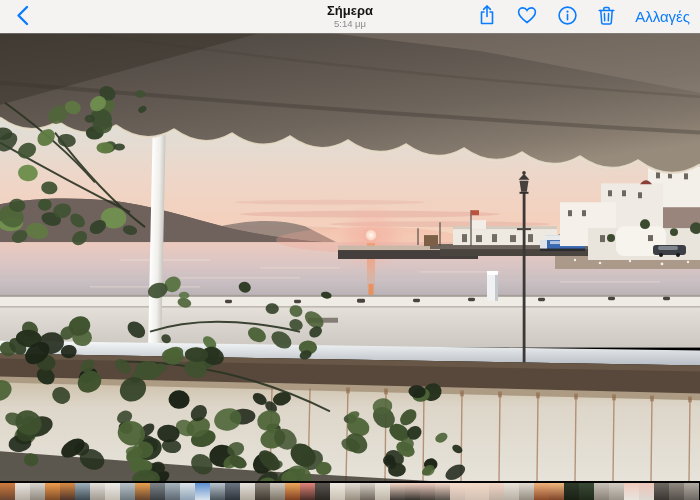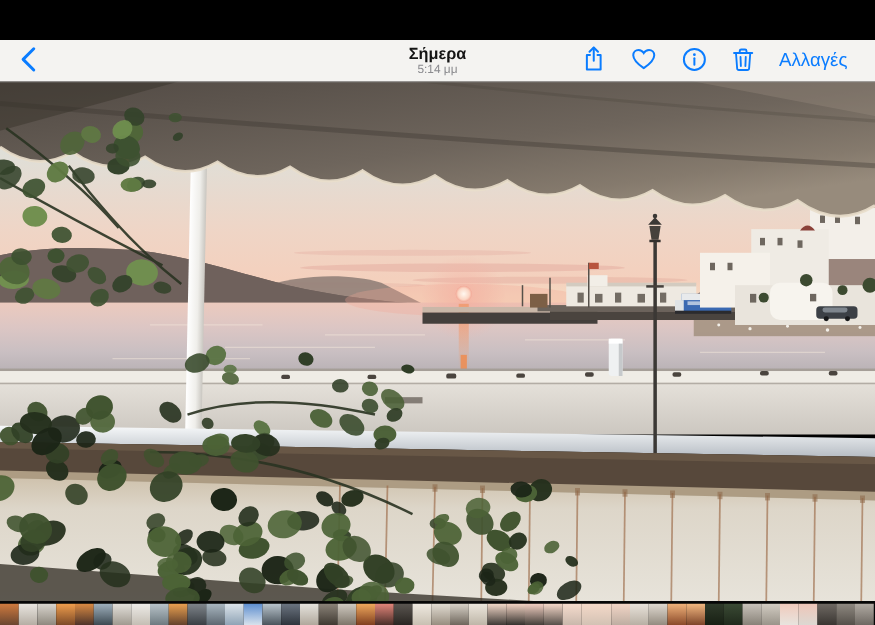--- a/index.html
+++ b/index.html
@@ -1,27 +1,27 @@
 <!DOCTYPE html>
 <html style="--accent: #0a7cff;"><head>
 <meta charset="utf-8">
 <style>
   html,body{margin:0;padding:0;background:#000;}
   .app{position:relative;width:700px;height:500px;overflow:hidden;background:#000;
        font-family:"Liberation Sans",sans-serif;-webkit-font-smoothing:antialiased;}
   
   .toolbar{position:absolute;top:0;left:0;width:700px;height:33px;background:#f4f3f1;
-           box-shadow:0 1px 0 rgba(140,140,140,.55);display:flex;align-items:center;z-index:5;margin-top:32px;}
+           box-shadow:0 1px 0 rgba(140,140,140,.55);display:flex;align-items:center;z-index:5;}
   .tb-left{width:60px;display:flex;align-items:center;padding-left:10px;box-sizing:border-box;}
   .back-btn{background:none;border:none;padding:2px 6px;cursor:pointer;display:flex;align-items:center;}
   .tb-center{position:absolute;left:0;right:0;top:0;height:33px;display:flex;flex-direction:column;
              align-items:center;justify-content:center;pointer-events:none;}
   .tb-title{font-size:13px;font-weight:bold;color:#141414;line-height:14px;}
   .tb-sub{font-size:9.5px;color:#8a8a8e;line-height:11px;}
-  .tb-right{margin-left:auto;display:flex;align-items:center;gap:19px;padding-right:22px;z-index:6;}
+  .tb-right{margin-left:auto;display:flex;align-items:center;gap:19px;padding-right:10px;z-index:6;}
   .icon-btn{background:none;border:none;padding:0;cursor:pointer;display:flex;align-items:center;color:var(--accent,#0a7cff);}
   .edit-btn{background:none;border:none;padding:0;cursor:pointer;font-size:15px;color:var(--accent,#0a7cff);
             font-family:"Liberation Sans",sans-serif;}
   
   .photo{position:absolute;top:33px;left:0;width:700px;height:448px;cursor:pointer;}
   .photo svg{display:block;}
   
   .scrubber{position:absolute;left:0;bottom:0;width:700px;height:19px;background:#060606;
             display:flex;align-items:flex-end;overflow:hidden;cursor:pointer;}
   .thumb{height:17px;flex:0 0 auto;}

